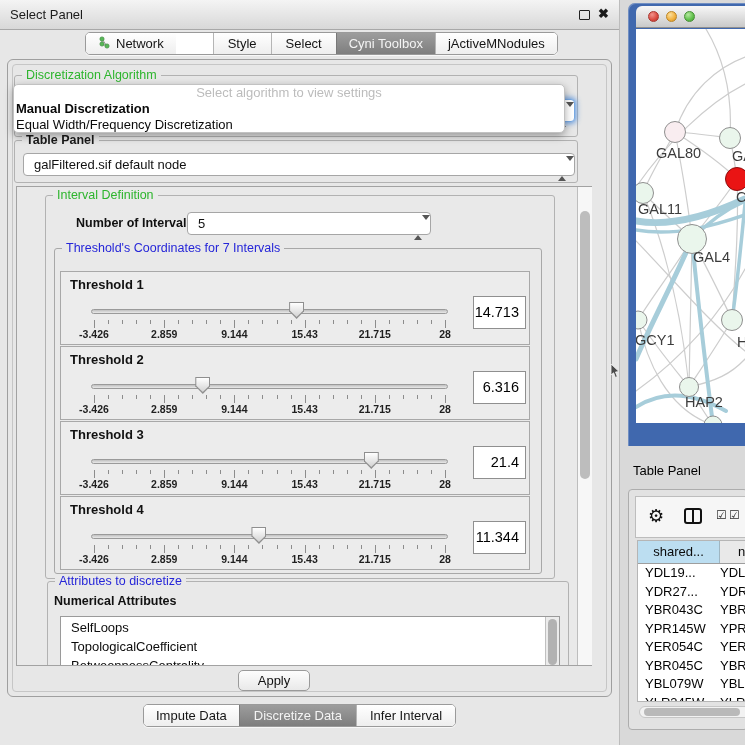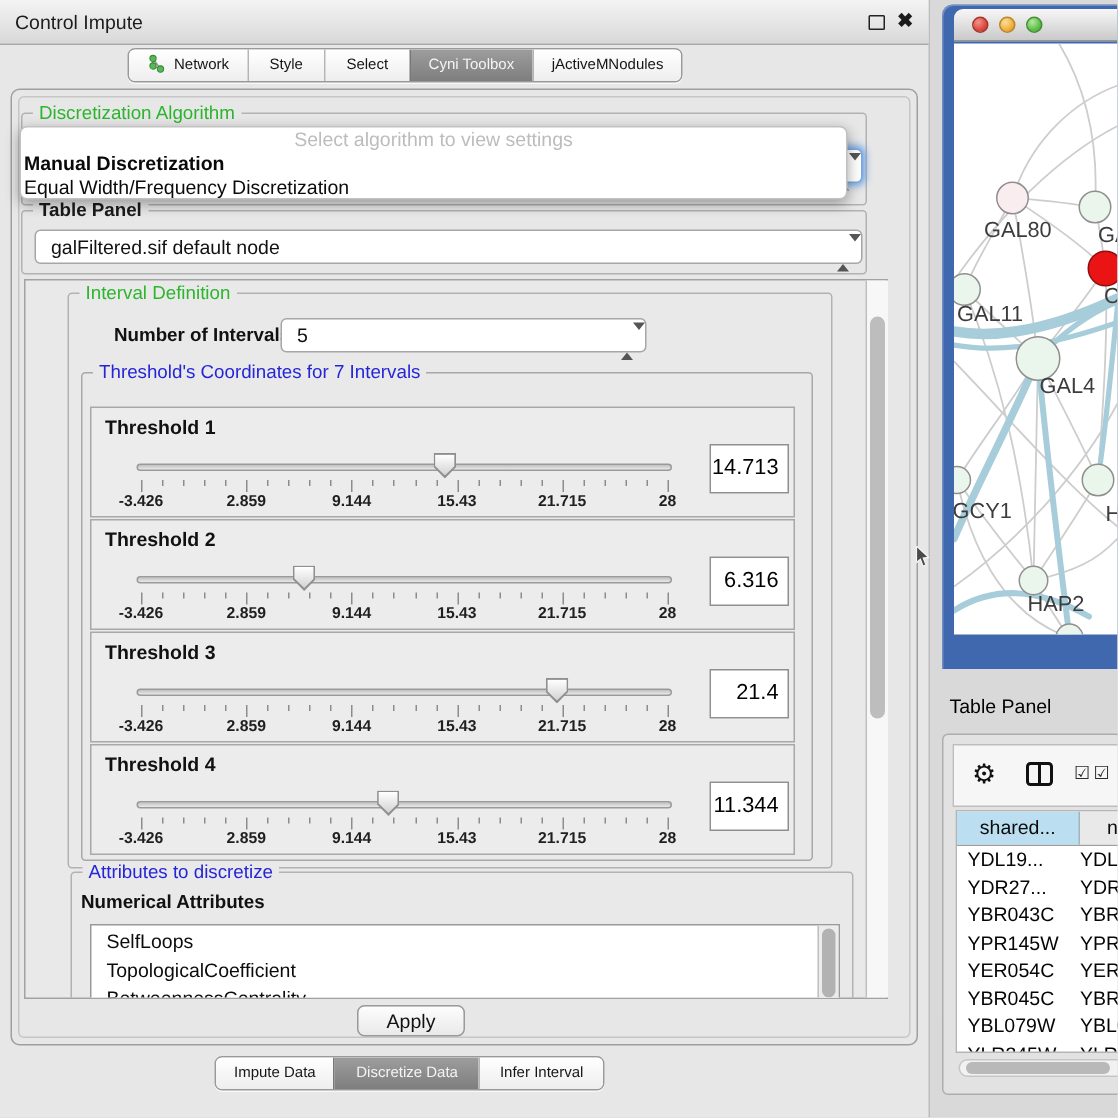--- a/index.html
+++ b/index.html
@@ -11,21 +11,21 @@
   .control-panel { position:absolute; left:0; top:0; width:620px; height:745px; background:#e7e7e7; border-right:1px solid #bcbcbc; }
   .cp-titlebar { position:absolute; left:0; top:0; width:100%; height:30px;
     background:linear-gradient(#f4f4f4,#d8d8d8); border-bottom:1px solid #a8a8a8; }
   .cp-title { position:absolute; left:10px; top:7px; font-size:13px; color:#1c1c1c; }
   .float-icon { position:absolute; left:579px; top:10px; width:11px; height:10px; border:1.5px solid #222; border-radius:1px; cursor:default; }
   .close-icon { position:absolute; left:598px; top:6px; font-size:13px; font-weight:bold; color:#1a1a1a; cursor:default; }
 
   
   .seg-group { position:absolute; display:flex; height:23px; border:1px solid #9a9a9a; border-radius:5px; overflow:hidden; background:#fff;
     box-shadow:0 1px 0 rgba(255,255,255,.7); }
-  .seg { display:flex; align-items:center; justify-content:center; font-size:10px; color:#151515; background:linear-gradient(#ffffff,#eeeeee); border-left:1px solid #b5b5b5; cursor:default; white-space:nowrap; }
+  .seg { display:flex; align-items:center; justify-content:center; font-size:13px; color:#151515; background:linear-gradient(#ffffff,#eeeeee); border-left:1px solid #b5b5b5; cursor:default; white-space:nowrap; }
   .seg:first-child { border-left:none; }
   .seg.selected { background:linear-gradient(#9d9d9d,#7e7e7e); color:#f4f4f4; border-left-color:#787878;text-align:center; }
   .seg .net-ic { margin-right:5px; }
 
   .top-tabs { left:85px; top:32px; }
   .bottom-tabs { left:143px; top:704px; }
 
   
   .outerbox { left:7px; top:59px; width:605px; height:638px; border:1px solid #9f9f9f; border-radius:6px; background:#e7e7e7; }
   .innerbox { left:12px; top:64px; width:595px; height:628px; border:1px solid #c6c6c6; border-radius:4px; }
@@ -114,38 +114,38 @@
   .tp-hscroll .thumb { position:absolute; left:4px; top:1px; width:96px; height:8px; border-radius:4px; background:#b9b9b9; }
 
   .cursor { position:absolute; left:610px; top:364px; z-index:90; }
 </style>
 </head>
 <body>
 
 <div class="control-panel">
 
   <div class="cp-titlebar">
-    <span class="cp-title">Control Impute</span>
+    <span class="cp-title">Select Panel</span>
     <span class="float-icon"></span>
     <span class="close-icon">✖</span>
   </div>
 
   <div class="seg-group top-tabs">
     <div class="seg" style="padding:0 12px;">
       <span class="net-ic">
         <svg width="13" height="13" viewBox="0 0 13 13">
             <path d="M4,3 L4,8 M4,8 L9,10 M4,3 L9,10" stroke="#9a9a9a" stroke-width="1"></path>
             <circle cx="4" cy="3" r="2.1" fill="#57b857" stroke="#3c8a3c" stroke-width=".7"></circle>
             <circle cx="4" cy="8" r="2.1" fill="#57b857" stroke="#3c8a3c" stroke-width=".7"></circle>
             <circle cx="9" cy="10" r="2.1" fill="#57b857" stroke="#3c8a3c" stroke-width=".7"></circle>
           </svg>
       </span>
       <span>Network</span>
     </div>
-    <div class="seg" style="padding:0 14px;">
+    <div class="seg" style="padding:0 14px;margin-left:37px;">
         <span>Style</span>
       </div>
     <div class="seg" style="padding:0 14px;">
         <span>Select</span>
       </div>
     <div class="seg selected" style="padding:0 12px;">
         <span>Cyni Toolbox</span>
       </div>
     <div class="seg" style="padding:0 12px;">
         <span>jActiveMNodules</span>

